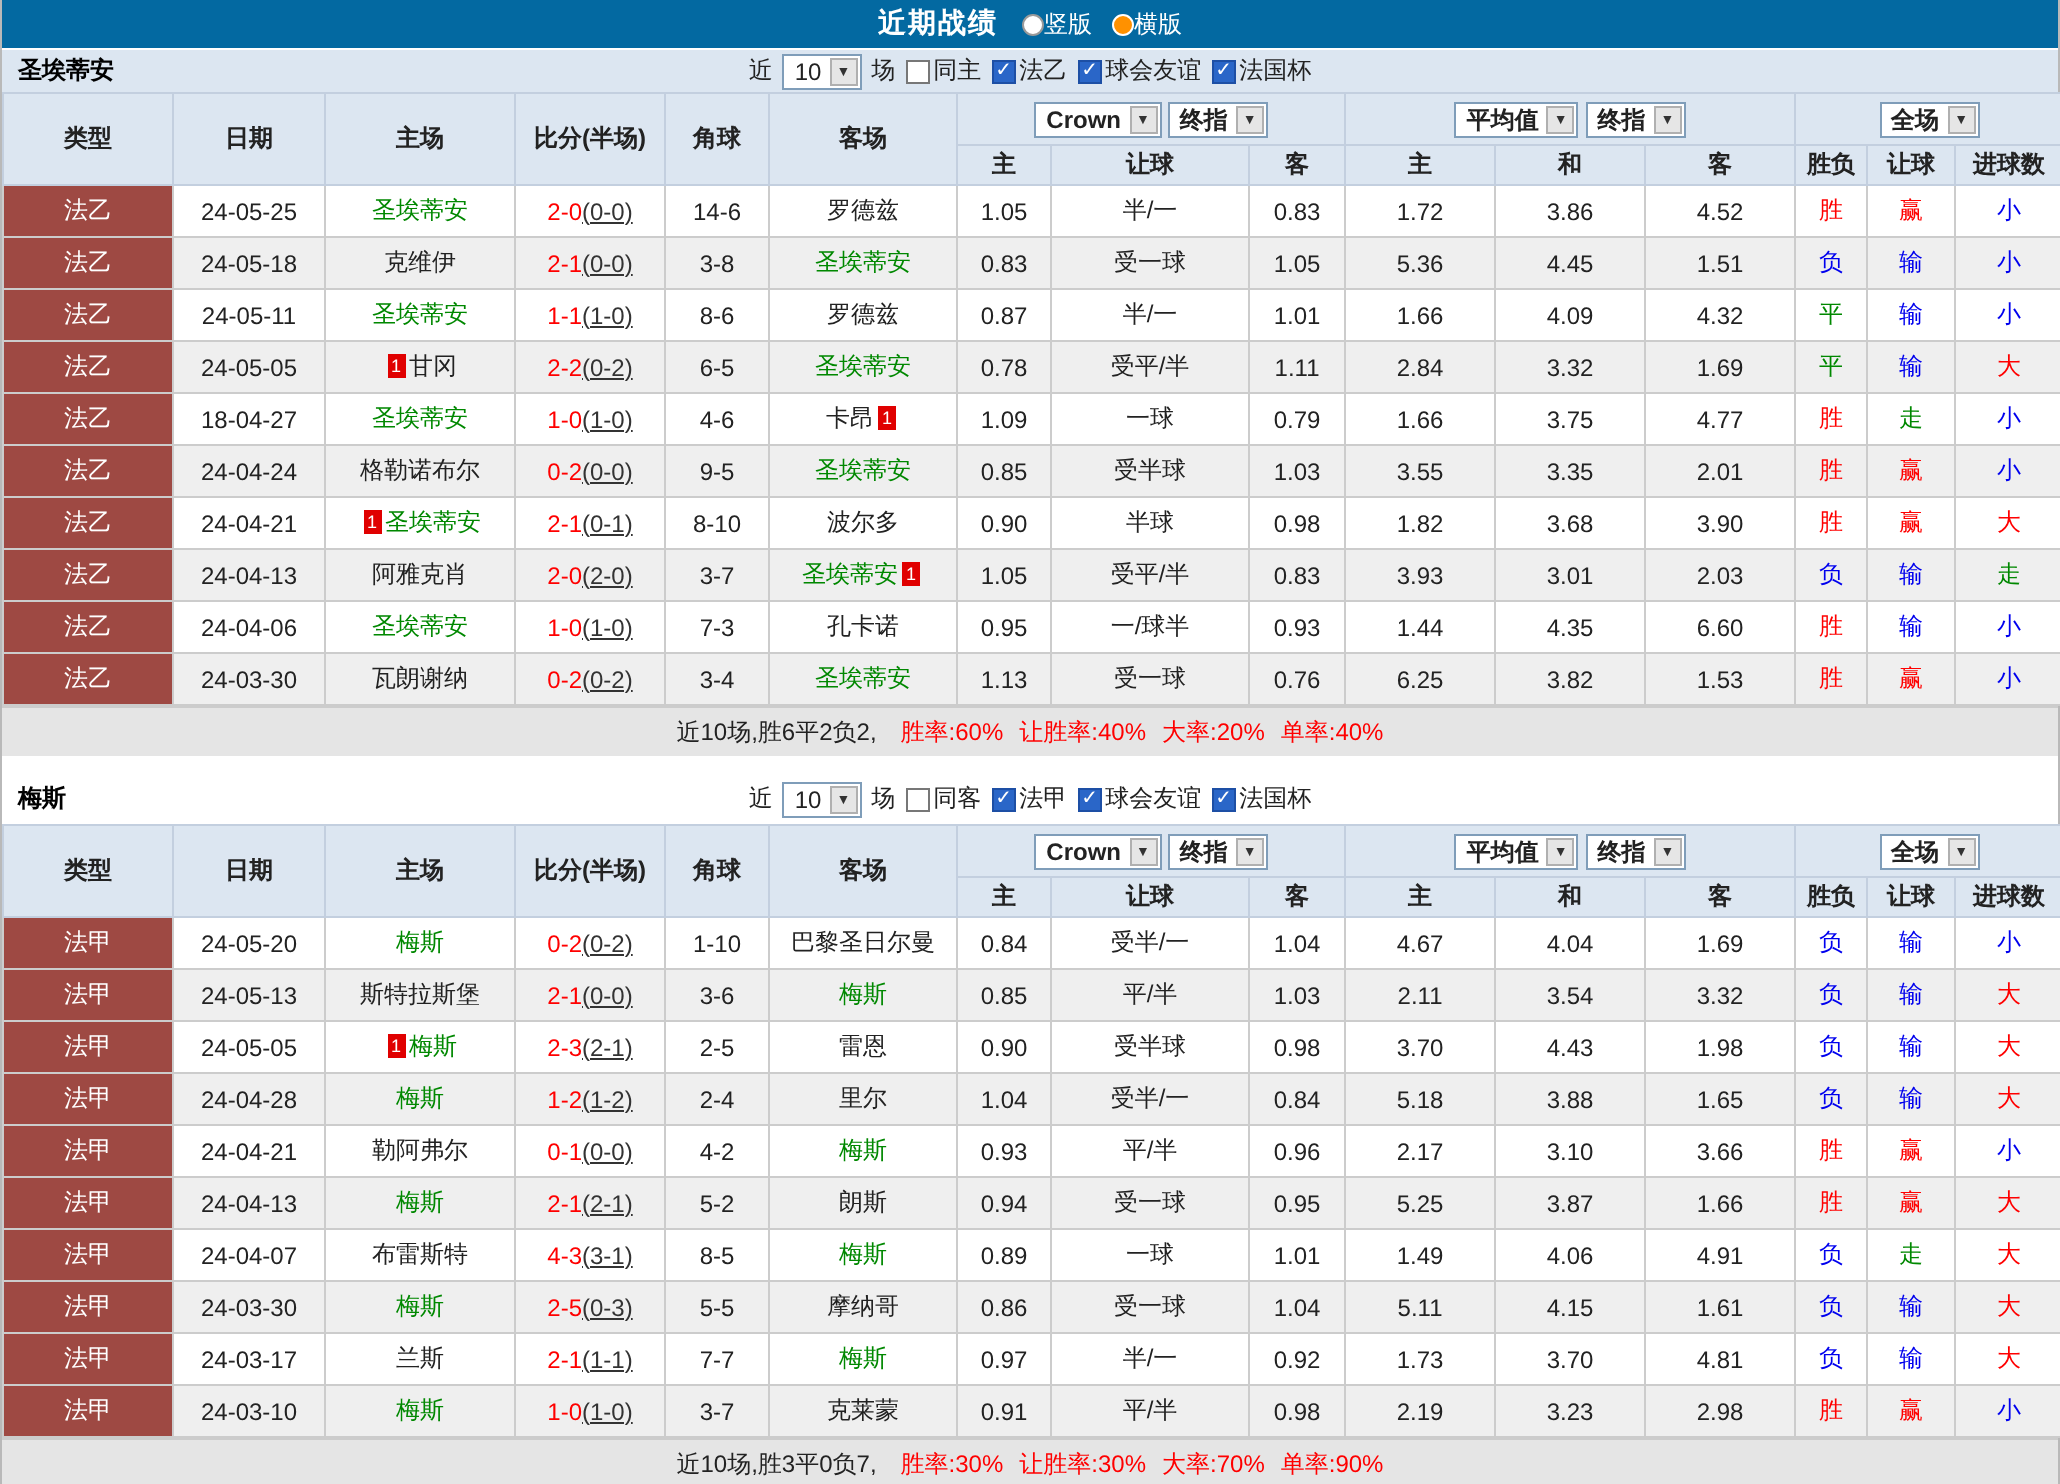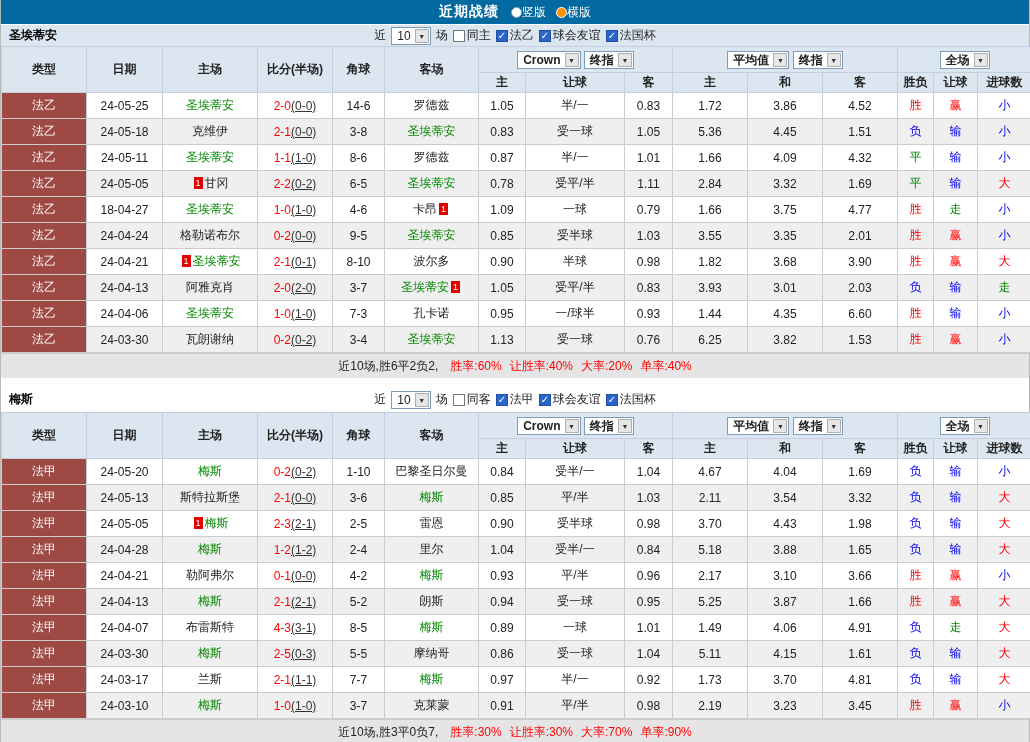--- a/index.html
+++ b/index.html
@@ -633,21 +633,21 @@
             <td>24-03-10</td>
             <td><span class="t-focus">梅斯</span></td>
             <td><span class="ft">1-0</span><span class="ht">(1-0)</span></td>
             <td>3-7</td>
             <td><span class="">克莱蒙</span></td>
             <td>0.91</td>
             <td>平/半</td>
             <td>0.98</td>
             <td>2.19</td>
             <td>3.23</td>
-            <td>3.45</td>
+            <td>2.98</td>
             <td class="c-red">胜</td>
             <td class="c-red">赢</td>
             <td class="c-blue">小</td>
           </tr>
         </tbody>
     </table>
 
     <div class="summary">
       <span class="prefix">近10场,胜3平0负7,</span><span class="rate">胜率:30%</span><span class="rate">让胜率:30%</span><span class="rate">大率:70%</span><span class="rate">单率:90%</span>
     </div>

